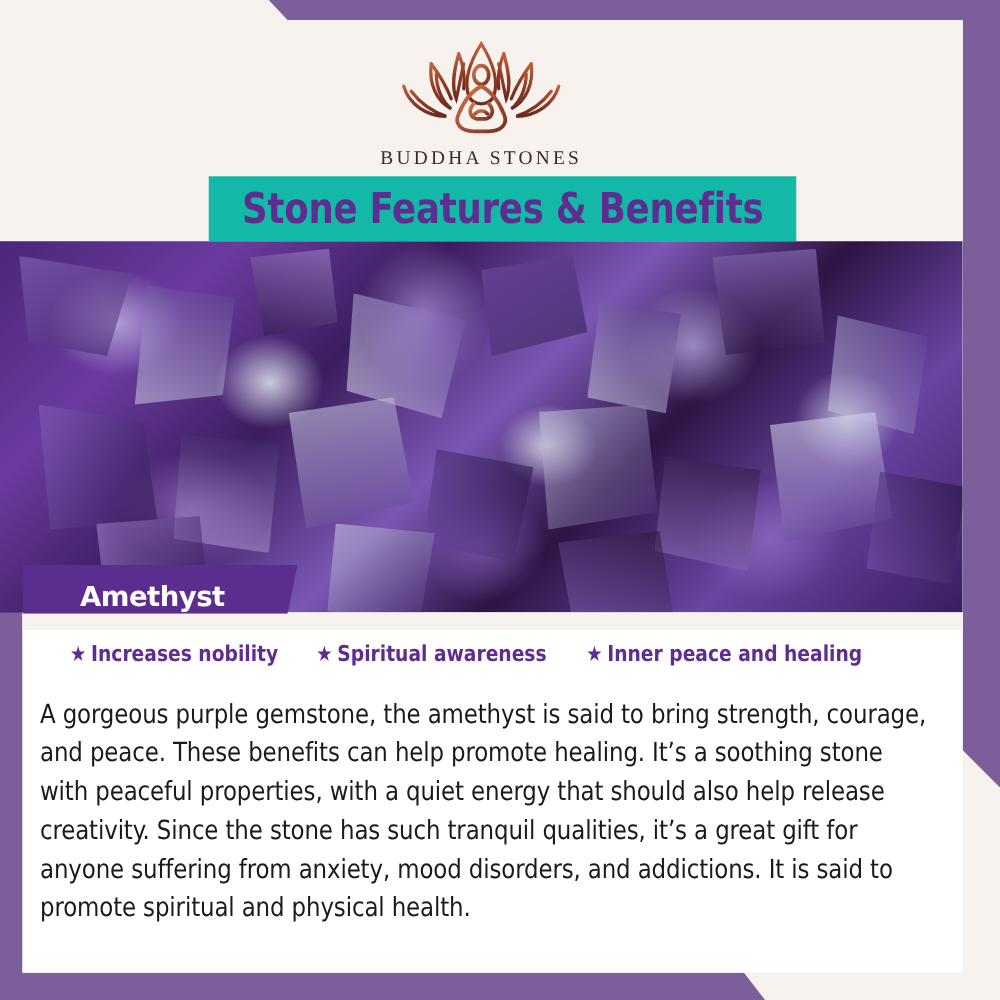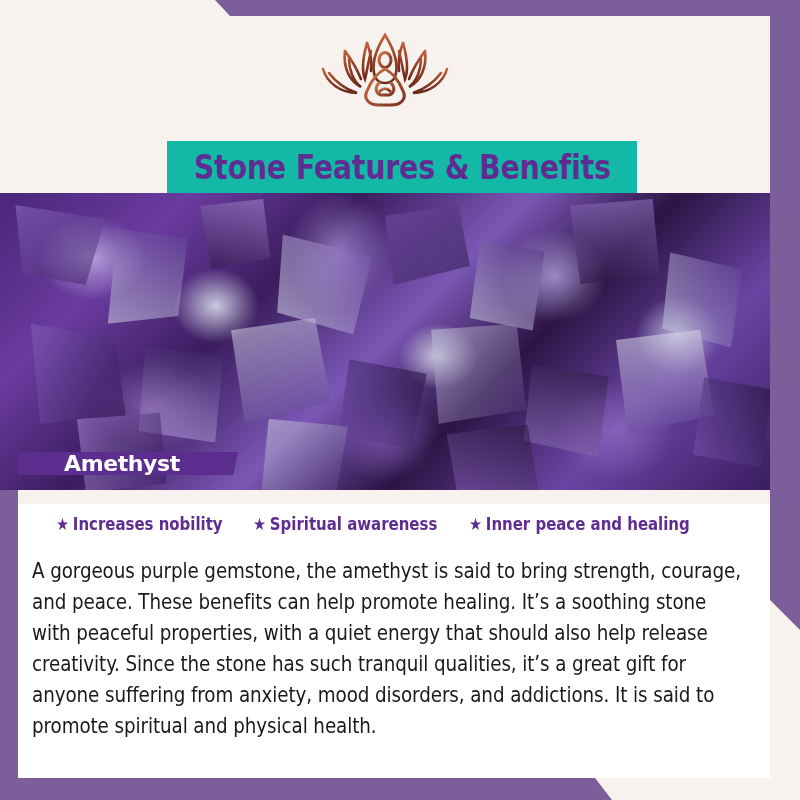--- a/index.html
+++ b/index.html
@@ -126,21 +126,21 @@
     display: block;
     opacity: .55;
   }
 
   
   .label-banner {
     position: absolute;
     left: 18px;
     top: 452px;
     width: 220px;
-    height: 23px;
+    height: 52px;
     background: #5b2d8e;
     clip-path: polygon(0 0, 220px 0, 212px 39px, 0 39px);
     display: flex;
     align-items: center;
     z-index: 6;
   }
   .label-text {
     margin-left: 46px;
     color: #ffffff;
     font-family: "DejaVu Sans", sans-serif;
@@ -262,20 +262,21 @@
 
           <ellipse cx="80" cy="35" rx="6" ry="7.5"></ellipse>
 
           <path d="M80 44 C 72 48, 66 56, 62 66 C 58 74, 64 80, 74 80 L 86 80 C 96 80, 102 74, 98 66 C 94 56, 88 48, 80 44 Z"></path>
 
           <path d="M74 58 C 70 62, 70 68, 76 70 L 84 70 C 90 68, 90 62, 86 58"></path>
           <path d="M75 66 C 78 63, 82 63, 85 66"></path>
         </g>
       </svg>
     </div>
+    <div class="brand-name">BUDDHA STONES</div>
   </div>
 
   <div class="title-plate">
     <div class="title-text">Stone Features &amp; Benefits</div>
   </div>
 
   <div class="photo">
     <div class="facets">
       <span style="left:2%;top:4%;width:90px;height:80px;background:linear-gradient(150deg,#8f6fc4,#3b1f62);clip-path:polygon(0 0,100% 18%,78% 100%,8% 86%);"></span>
       <span style="left:14%;top:12%;width:80px;height:95px;background:linear-gradient(20deg,#cfd3e4,#5a3a90);clip-path:polygon(12% 0,100% 10%,88% 92%,0 100%);"></span>

